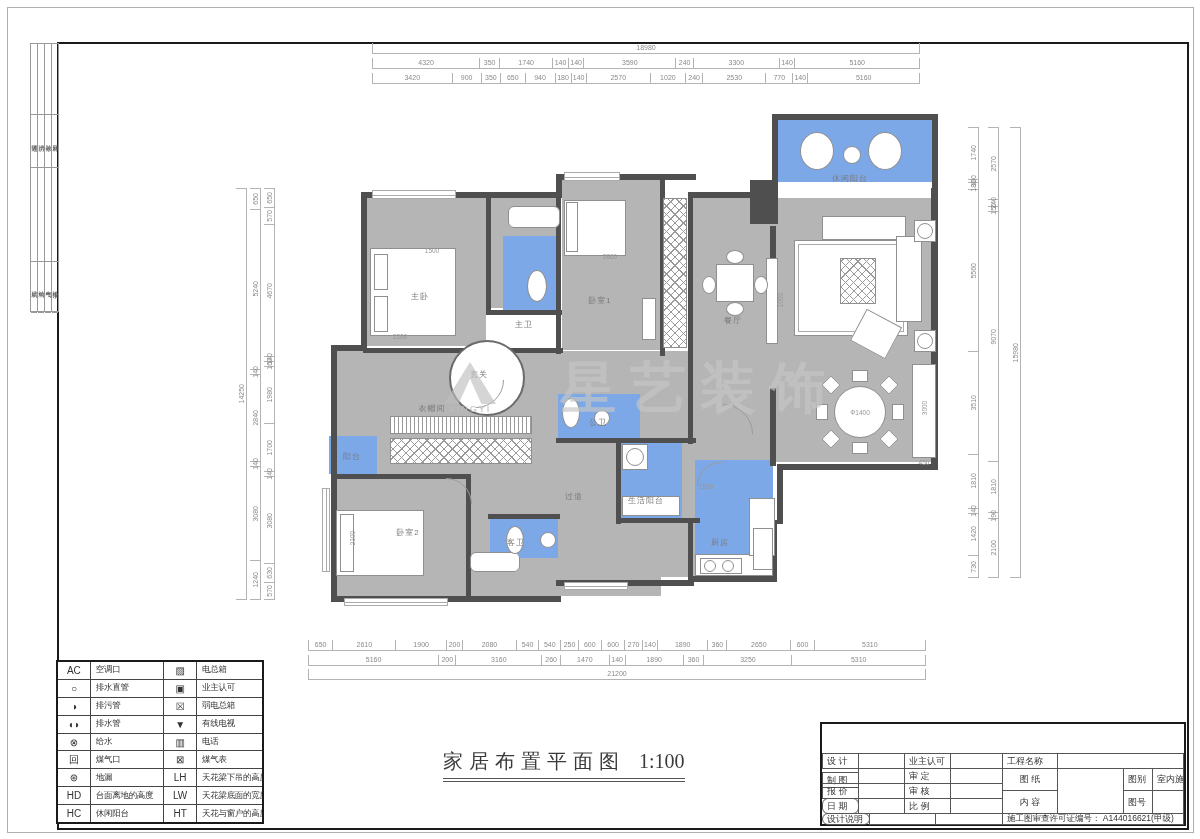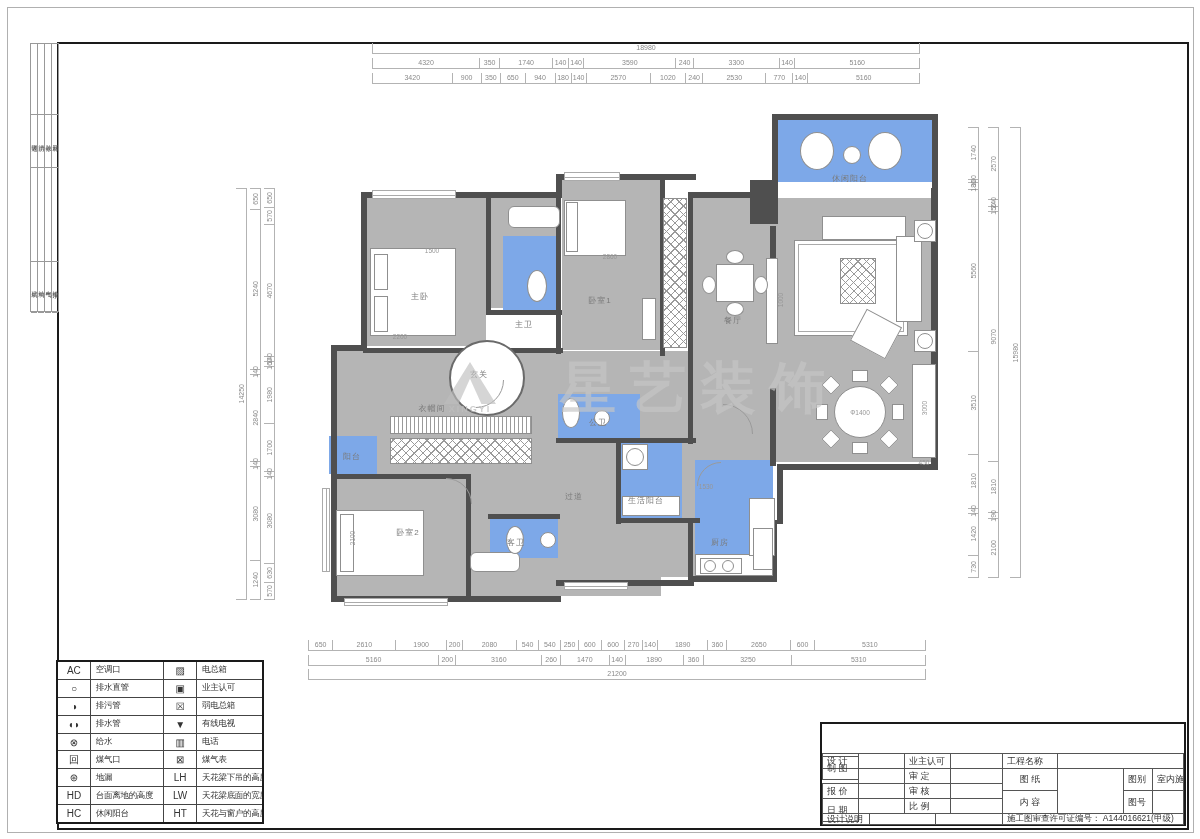--- a/index.html
+++ b/index.html
@@ -548,20 +548,25 @@
   <div class="wm">
     <div class="wm-logo">
       <div class="wm-tri"></div>
       <span>XINGYI</span>
     </div>
     <div class="wm-text">
       <div class="wm-title">星艺装饰</div>
     </div>
   </div>
 
+  <div class="caption">
+    <span class="cap-text">家居布置平面图</span><span class="cap-scale">1:100</span>
+    <div class="ul1"></div>
+    <div class="ul2"></div>
+  </div>
 
   <div class="legend" id="legend-body">
       <div class="lg-row">
         <div class="lg-sym">AC</div>
         <div class="lg-lab">空调口</div>
         <div class="lg-sym">▨</div>
         <div class="lg-lab">电总箱</div>
       </div>
       <div class="lg-row">
         <div class="lg-sym">○</div>
@@ -608,24 +613,24 @@
       <div class="lg-row">
         <div class="lg-sym">HC</div>
         <div class="lg-lab">休闲阳台</div>
         <div class="lg-sym">HT</div>
         <div class="lg-lab">天花与窗户的高度</div>
       </div>
     </div>
 
   <div class="tb">
     <div class="tb-cell" style="left:0;top:29px;width:37px;height:16px;">设 计</div>
-    <div class="tb-cell" style="left:0;top:32px;width:37px;height:24px;">制 图</div>
+    <div class="tb-cell" style="left:0;top:48px;width:37px;height:16px;">制 图</div>
     <div class="tb-cell" style="left:0;top:59px;width:37px;height:16px;">报 价</div>
-    <div class="tb-cell" style="left:0;top:74px;width:37px;height:24px;">日 期</div>
-    <div class="tb-cell" style="left:0;top:89px;width:48px;height:12px;">设计说明</div>
+    <div class="tb-cell" style="left:0;top:74px;width:37px;height:16px;border-radius:6px;">日 期</div>
+    <div class="tb-cell" style="left:0;top:89px;width:48px;height:12px;border-radius:6px;">设计说明</div>
     <div class="tb-cell" style="left:36px;top:29px;width:47px;height:16px;"></div>
     <div class="tb-cell" style="left:36px;top:44px;width:47px;height:16px;"></div>
     <div class="tb-cell" style="left:36px;top:59px;width:47px;height:16px;"></div>
     <div class="tb-cell" style="left:36px;top:74px;width:47px;height:16px;"></div>
     <div class="tb-cell" style="left:47px;top:89px;width:67px;height:12px;"></div>
     <div class="tb-cell" style="left:82px;top:29px;width:47px;height:16px;">业主认可</div>
     <div class="tb-cell" style="left:82px;top:44px;width:47px;height:16px;">审 定</div>
     <div class="tb-cell" style="left:82px;top:59px;width:47px;height:16px;">审 核</div>
     <div class="tb-cell" style="left:82px;top:74px;width:47px;height:16px;">比 例</div>
     <div class="tb-cell" style="left:128px;top:29px;width:53px;height:16px;"></div>

